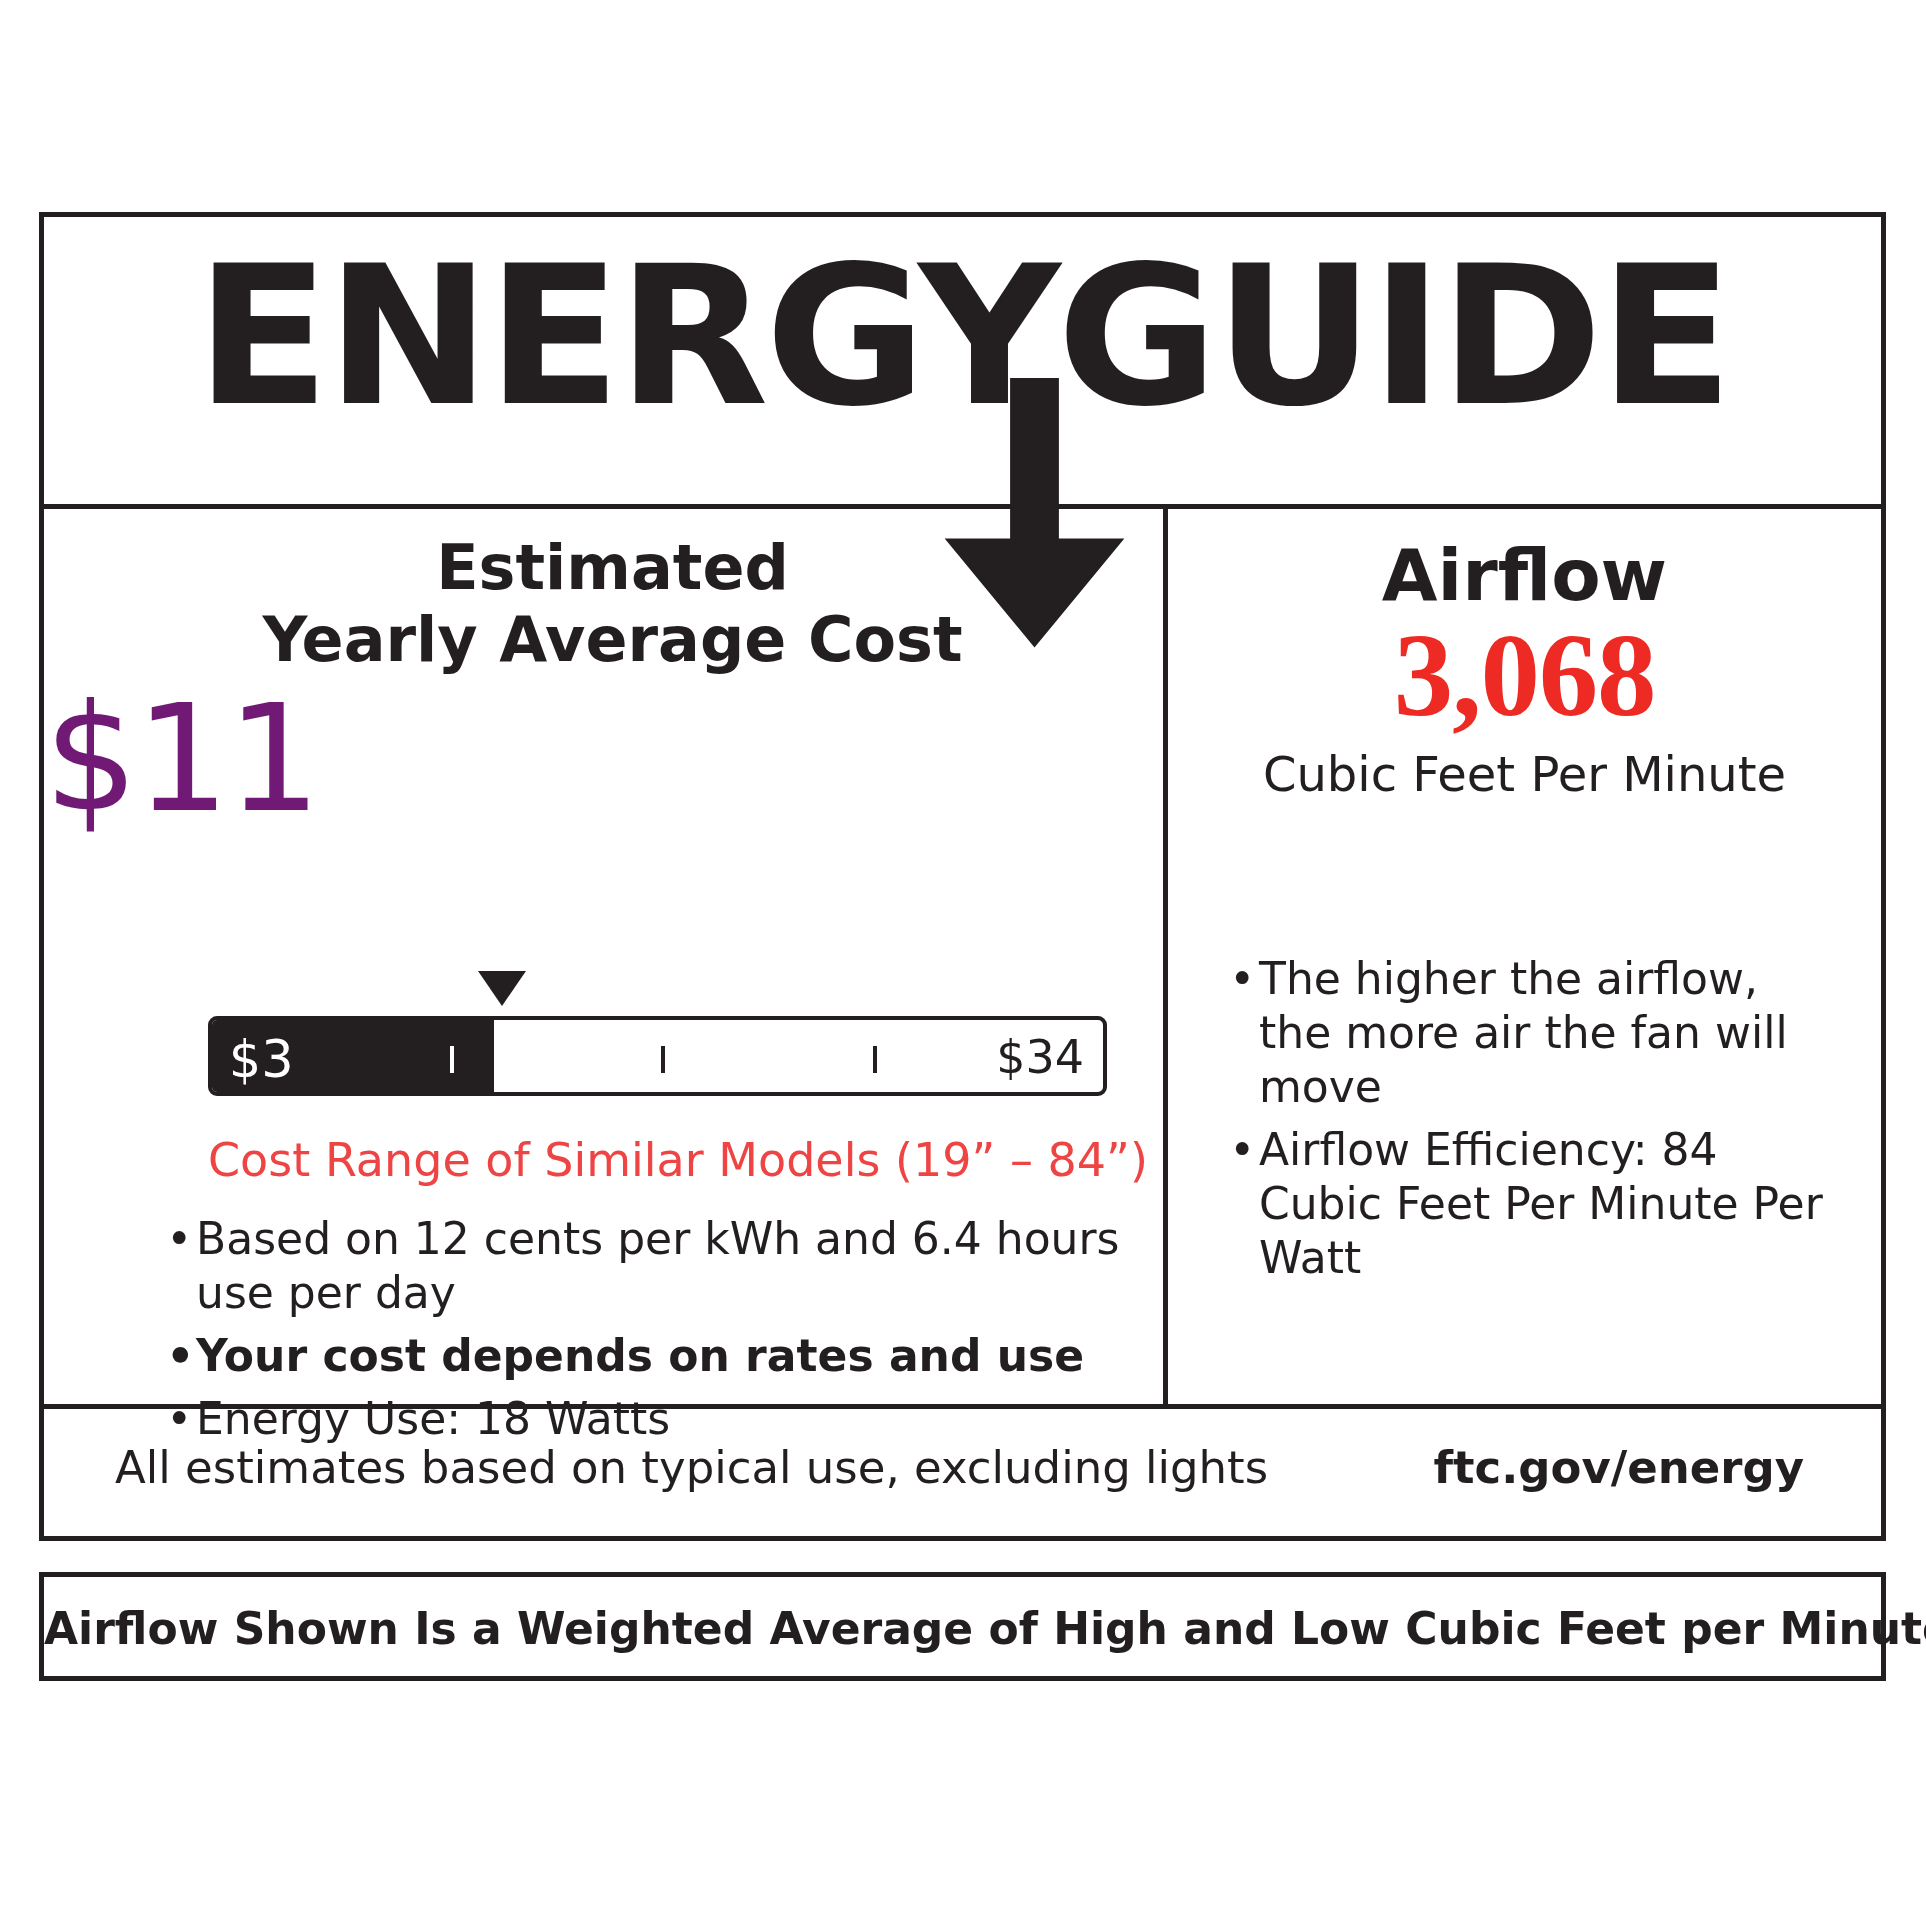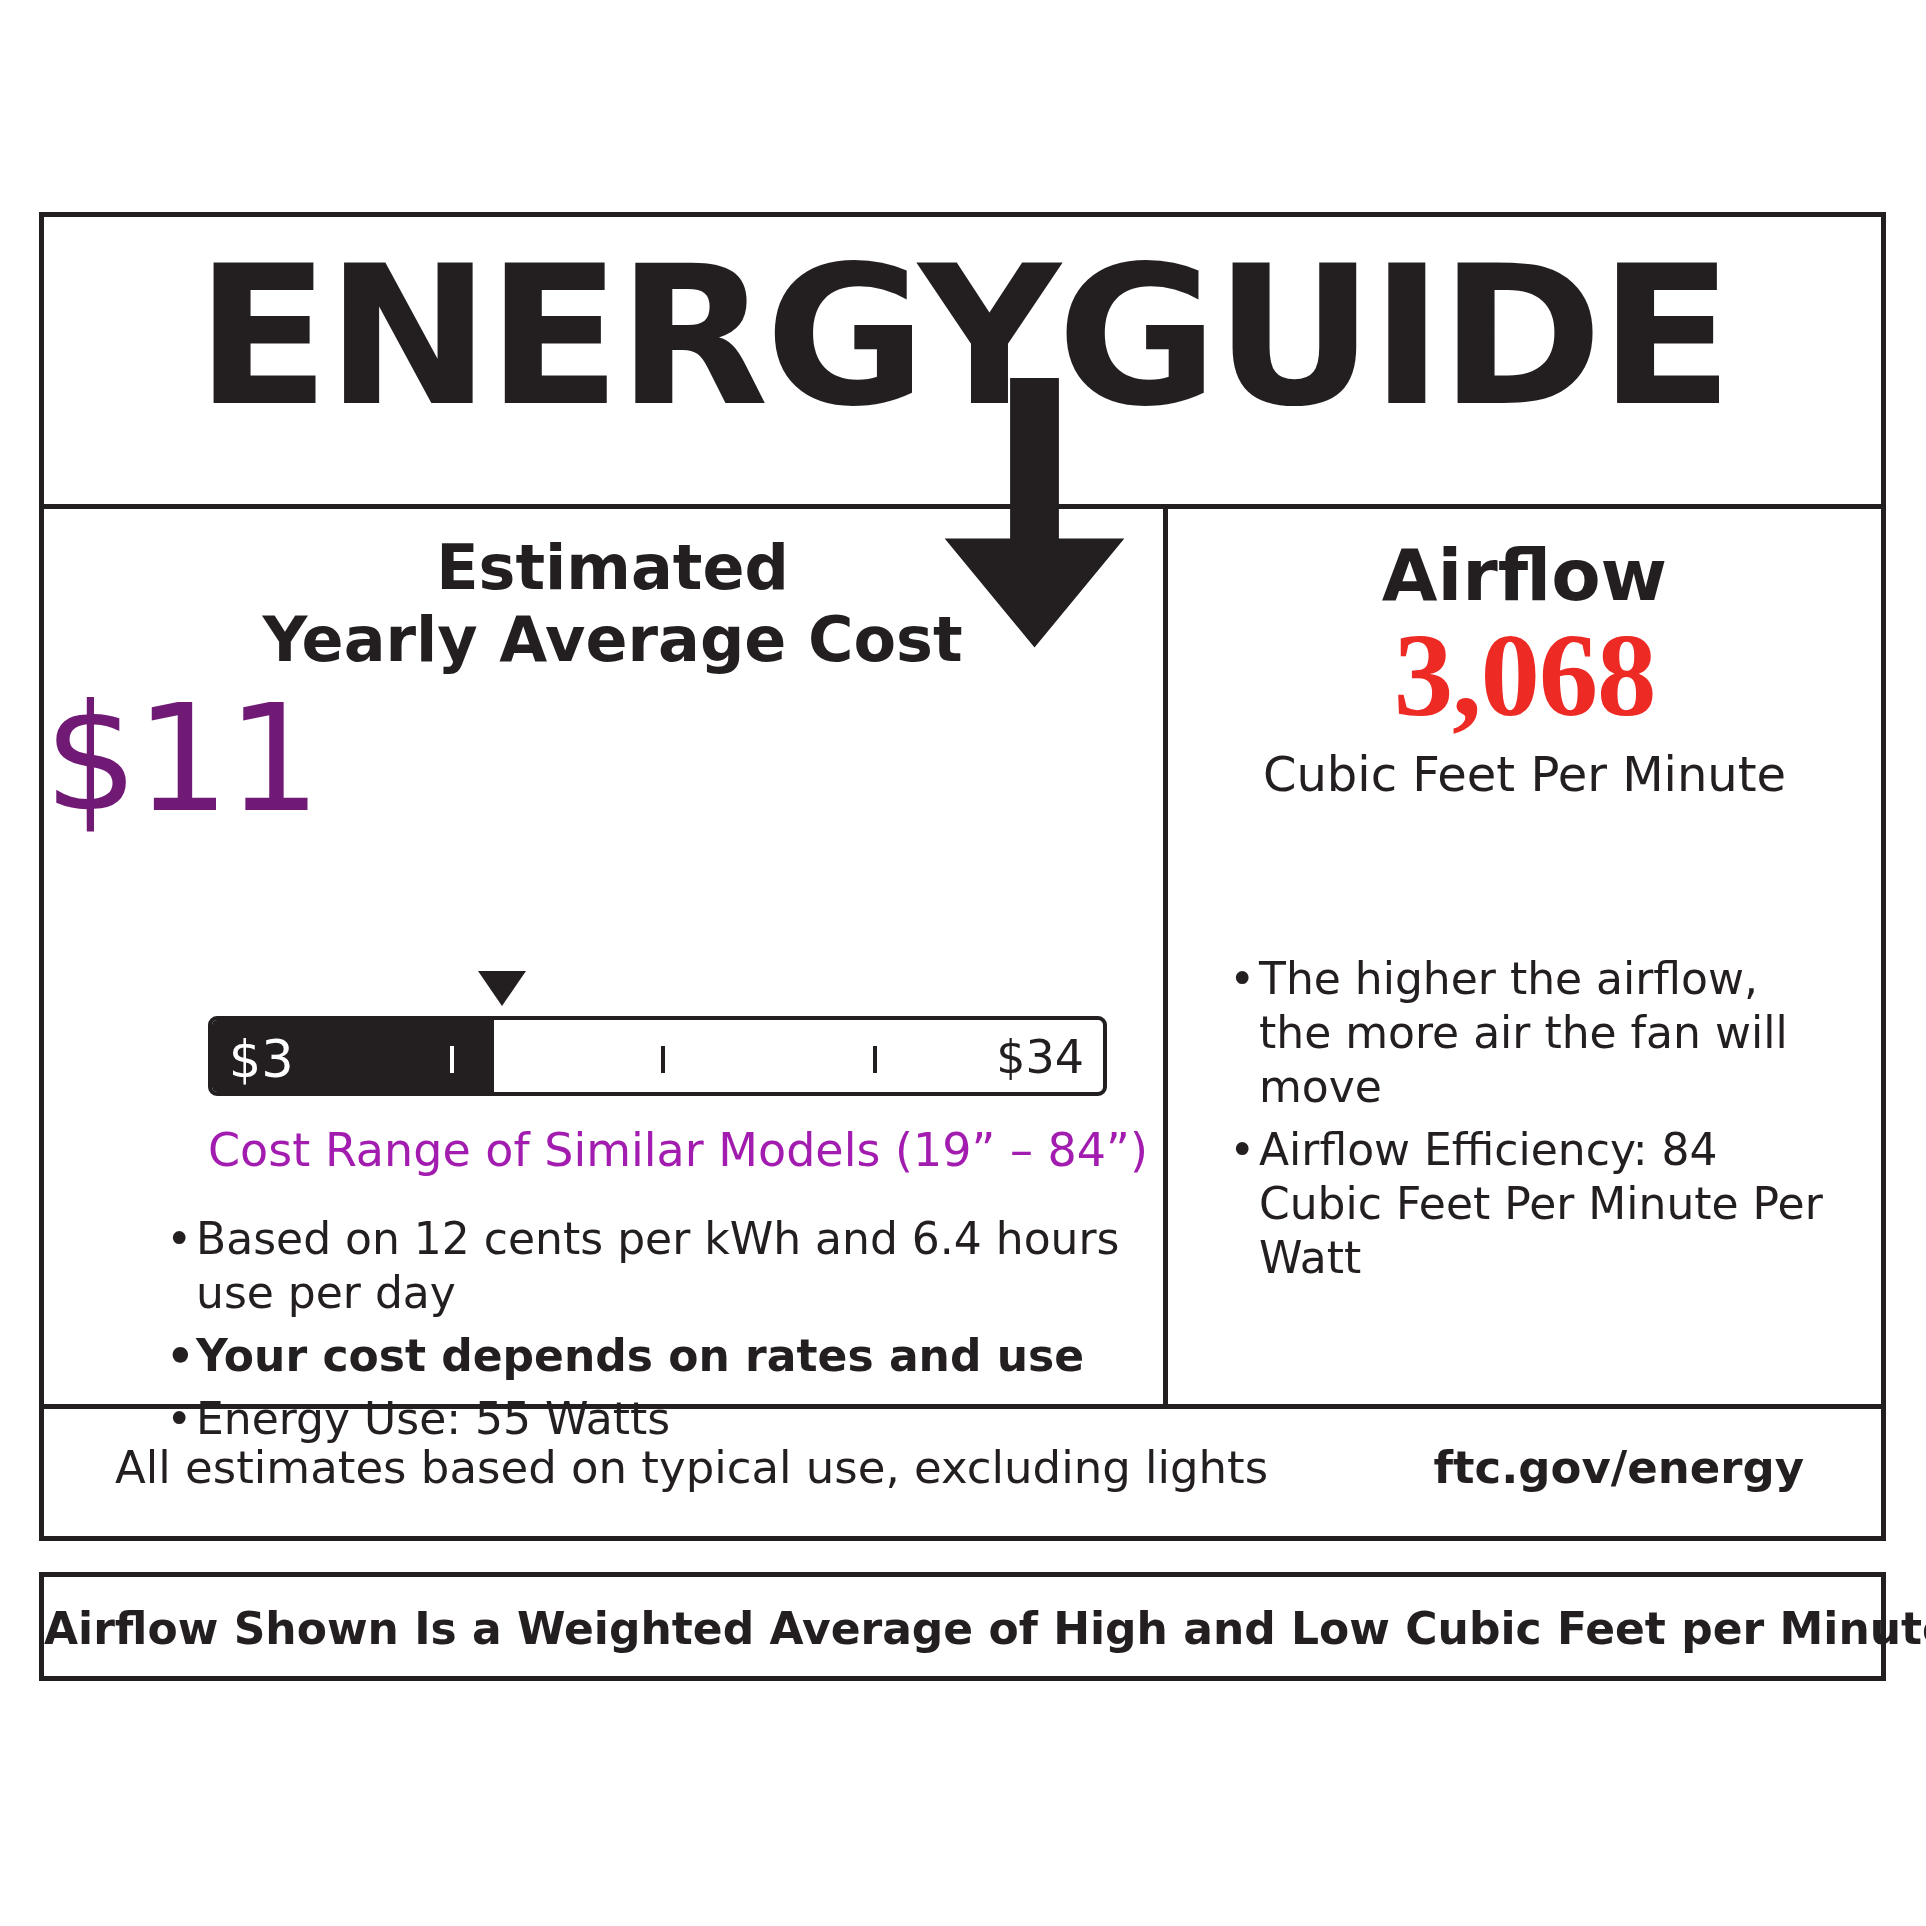--- a/index.html
+++ b/index.html
@@ -169,25 +169,25 @@
     top: 26px;
     width: 3.9px;
     height: 27px;
     background: #231f20;
   }
   .tick.t1 { left: 238px; background: #ffffff; }
   .tick.t2 { left: 449px; }
   .tick.t3 { left: 661px; }
 
   .range-caption {
-    margin-top: 27px;
+    margin-top: 37px;
     text-align: center;
     font-size: 46px;
     font-family: "DejaVu Sans", sans-serif;
-    color: #a21caf;
+    color: #ef4444;
     white-space: nowrap;
   }
 
   
   ul.bullets {
     list-style: none;
     margin: 0;
     padding: 0;
   }
   ul.bullets li {
@@ -335,21 +335,21 @@
             <div class="tick t3"></div>
             <div class="range-low">$3</div>
             <div class="range-high">$34</div>
           </div>
           <div class="range-caption">Cost Range of Similar Models (19” – 84”)</div>
         </div>
 
         <ul class="bullets left-bullets">
           <li>Based on 12 cents per kWh and 6.4 hours use per day</li>
           <li class="bold">Your cost depends on rates and use</li>
-          <li>Energy Use: 55 Watts</li>
+          <li>Energy Use: 18 Watts</li>
         </ul>
       </div>
 
       <div class="col-right">
         <div class="airflow-title">Airflow</div>
         <div class="airflow-value">3,068</div>
         <div class="airflow-units">Cubic Feet Per Minute</div>
 
         <ul class="bullets right-bullets">
           <li>The higher the airflow, the more air the fan will move</li>

